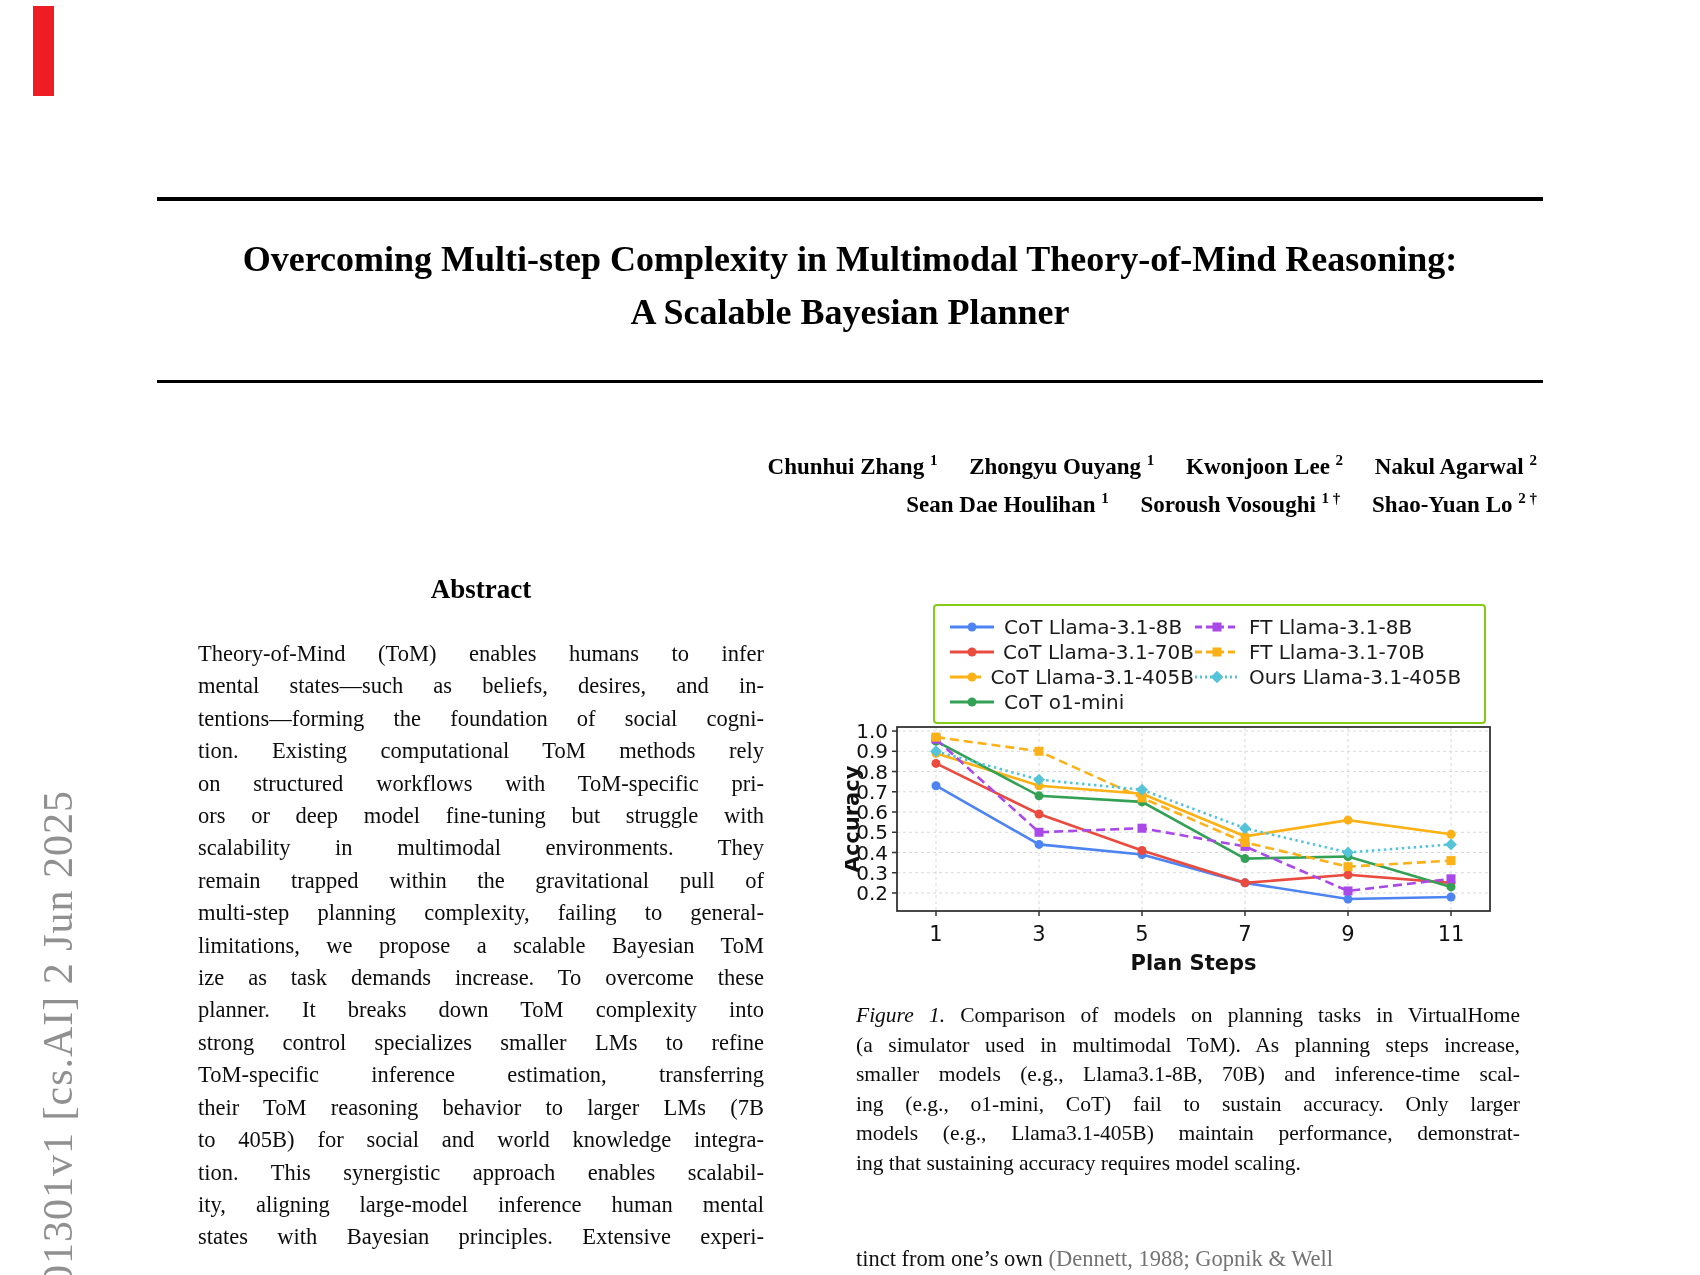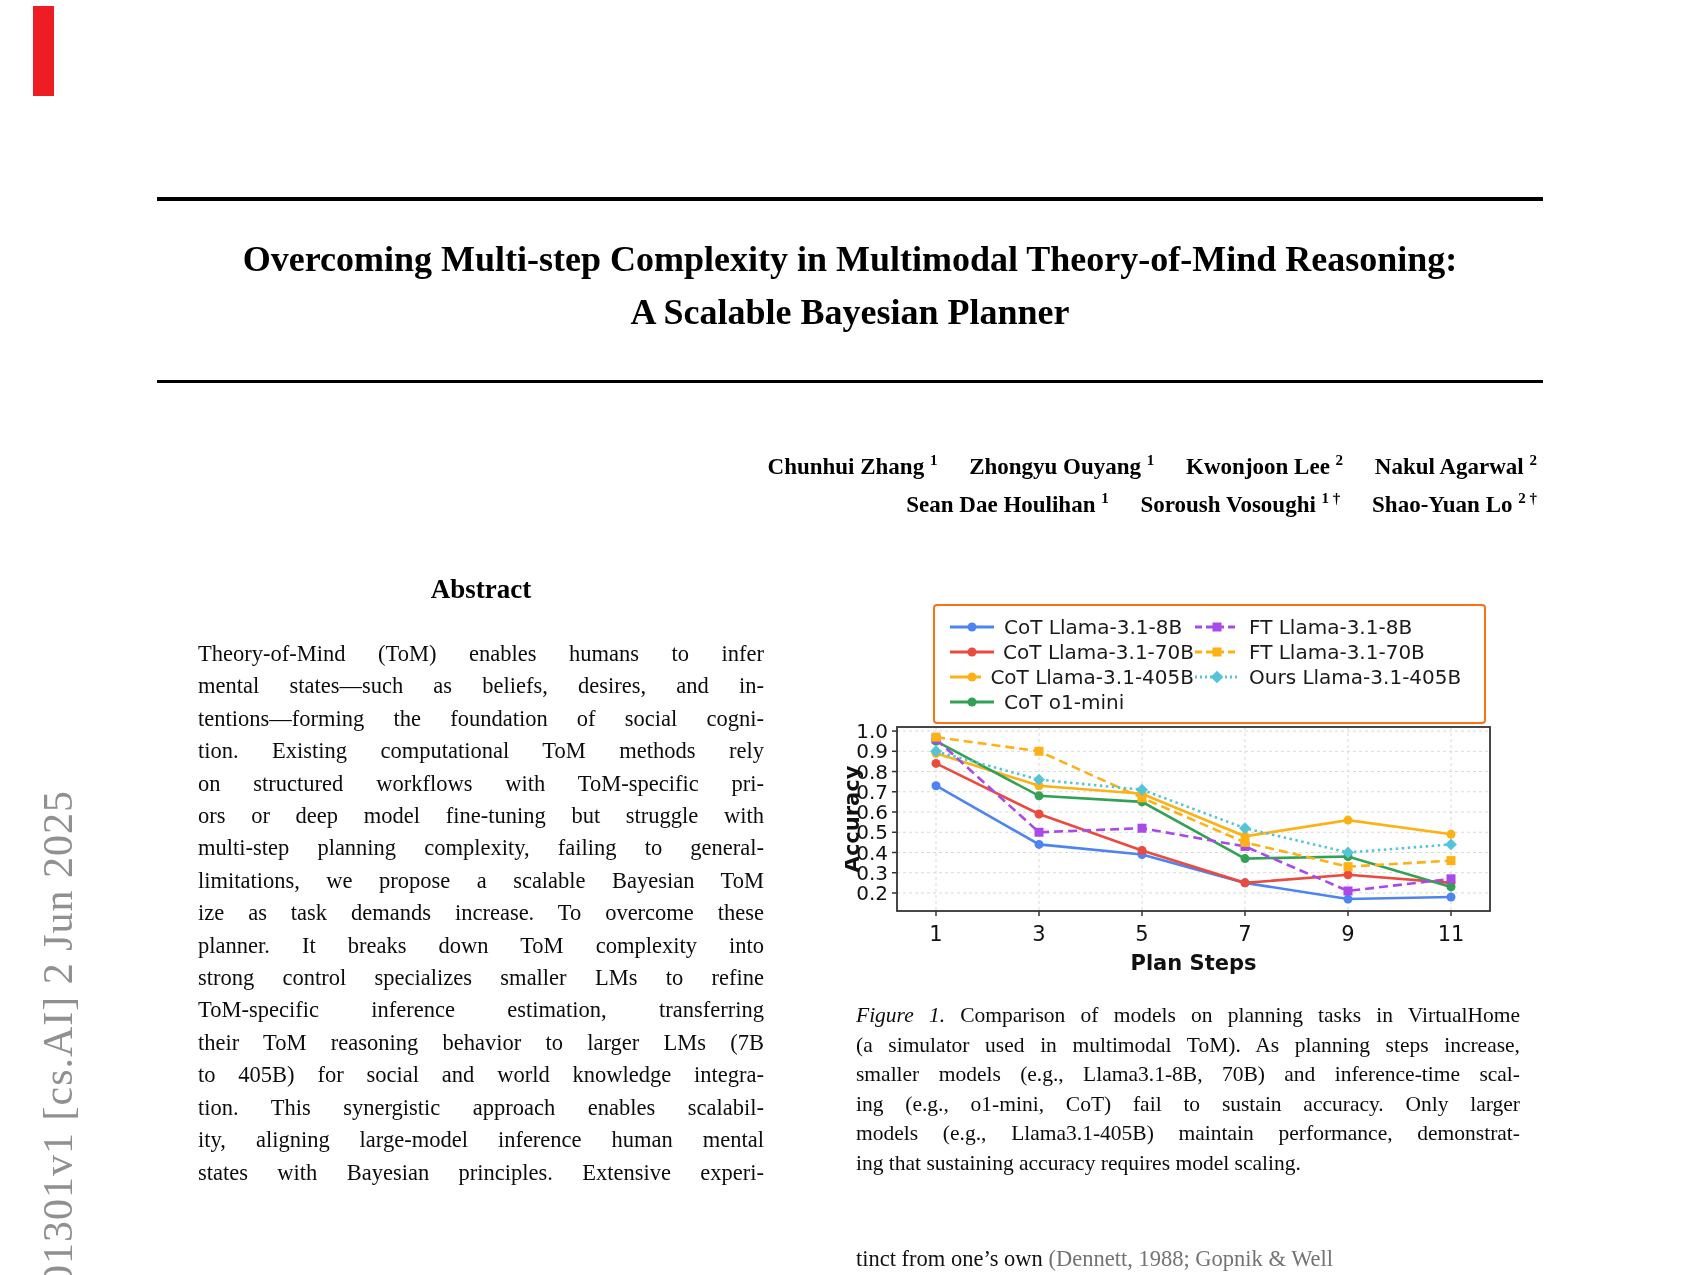--- a/index.html
+++ b/index.html
@@ -20,21 +20,21 @@
   .author sup { font-size:15px; font-weight:bold; }
 
   #abstract-heading { position:absolute; top:574px; left:198px; width:566px; text-align:center;
     font-weight:bold; font-size:27px; color:#000; }
 
   #abstract-body { position:absolute; top:638px; left:198px; width:566px;
     font-size:22.5px; line-height:32.4px; color:#0c0c0c; }
   .jline { text-align:justify; text-align-last:justify; }
 
   #legend { position:absolute; left:933px; top:604px; width:553px; box-sizing:border-box;
-    border:2px solid #f97316; border-radius:4px; background:#ffffff; padding:8px 14px;
+    border:2px solid #84cc16; border-radius:4px; background:#ffffff; padding:8px 14px;
     display:grid; grid-template-rows:repeat(4,25px); grid-template-columns:245px 1fr;
     grid-auto-flow:column; align-items:center;
     font-family:"DejaVu Sans", sans-serif; font-size:20px; color:#1a1a1a; }
   .legend-item { display:flex; align-items:center; gap:9px; white-space:nowrap; }
 
   #chart-svg { position:absolute; left:845px; top:722px; font-family:"DejaVu Sans", sans-serif; }
 
   #caption { position:absolute; left:856px; top:1001px; width:664px;
     font-size:21.5px; line-height:29.5px; color:#0c0c0c; }
   #caption .flabel { font-style:italic; }
@@ -80,20 +80,22 @@
 
   <div id="abstract-heading">Abstract</div>
 
   <div id="abstract-body">
       <div class="jline">Theory-of-Mind (ToM) enables humans to infer</div>
       <div class="jline">mental states—such as beliefs, desires, and in-</div>
       <div class="jline">tentions—forming the foundation of social cogni-</div>
       <div class="jline">tion. Existing computational ToM methods rely</div>
       <div class="jline">on structured workflows with ToM-specific pri-</div>
       <div class="jline">ors or deep model fine-tuning but struggle with</div>
+      <div class="jline">scalability in multimodal environments. They</div>
+      <div class="jline">remain trapped within the gravitational pull of</div>
       <div class="jline">multi-step planning complexity, failing to general-</div>
       <div class="jline">limitations, we propose a scalable Bayesian ToM</div>
       <div class="jline">ize as task demands increase. To overcome these</div>
       <div class="jline">planner. It breaks down ToM complexity into</div>
       <div class="jline">strong control specializes smaller LMs to refine</div>
       <div class="jline">ToM-specific inference estimation, transferring</div>
       <div class="jline">their ToM reasoning behavior to larger LMs (7B</div>
       <div class="jline">to 405B) for social and world knowledge integra-</div>
       <div class="jline">tion. This synergistic approach enables scalabil-</div>
       <div class="jline">ity, aligning large-model inference human mental</div>

